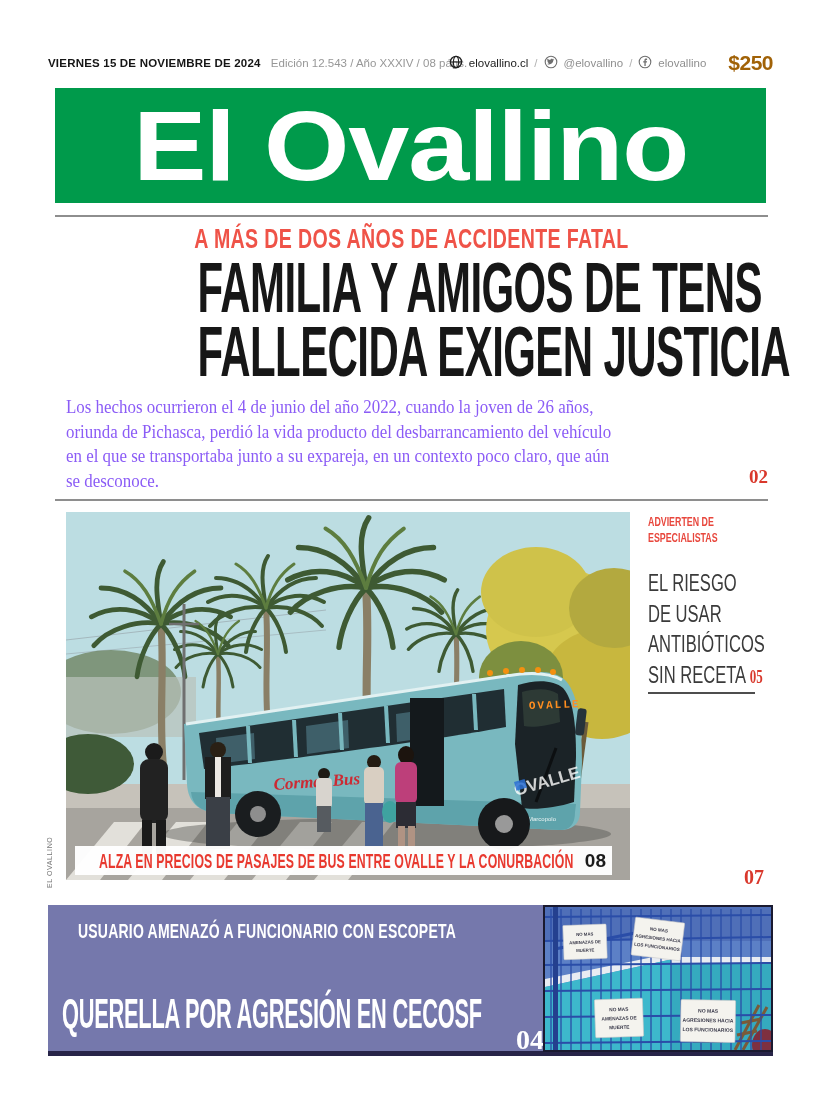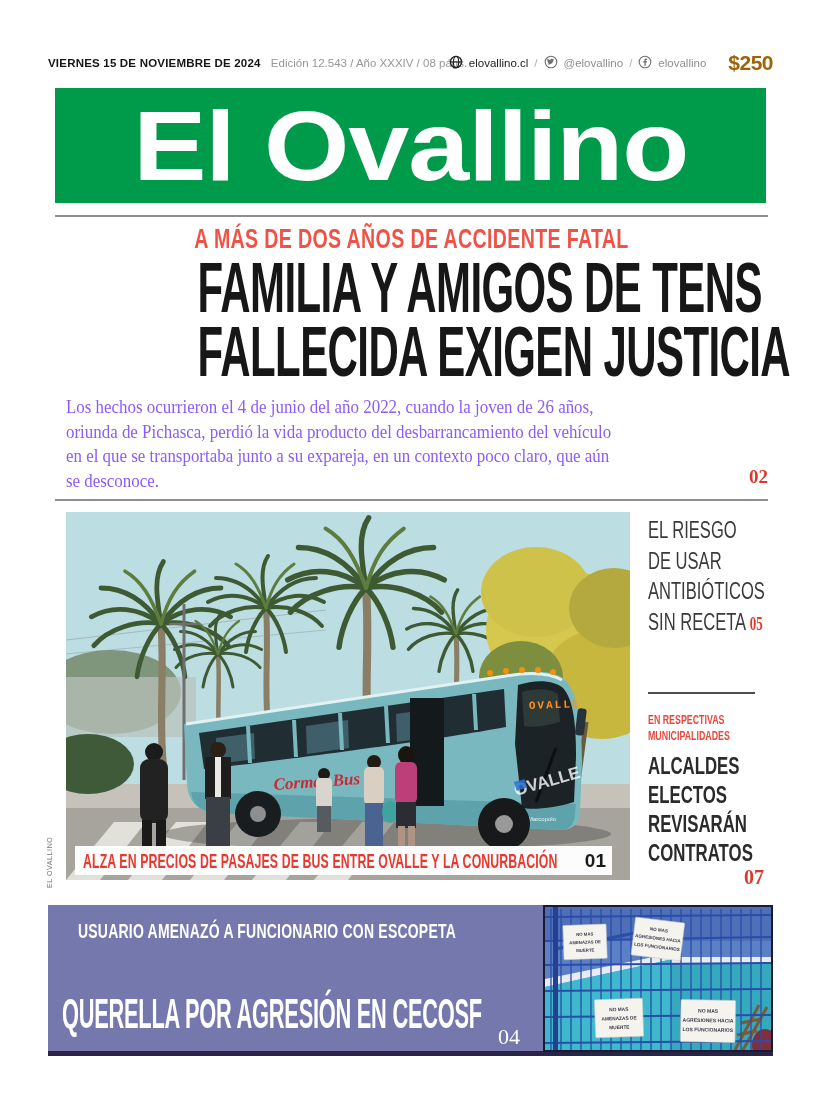--- a/index.html
+++ b/index.html
@@ -38,50 +38,50 @@
   .lead-body{left:66px;top:395px;width:706px;font-family:"Liberation Serif",serif;
              font-size:19px;line-height:24.6px;color:#8b5cf6;}
   .lead-body .cx{transform:scaleX(.89);}
   .lead-page{right:54px;top:466px;font-family:"Liberation Serif",serif;font-weight:bold;
              font-size:19px;color:#d9382c;margin-left:8px;}
 
   
   .photo-main{left:66px;top:512px;width:564px;height:368px;overflow:hidden;background:#bcdde2;}
   .photo-main svg{display:block;}
   .caption-strip{position:absolute;left:9px;bottom:5px;width:537px;height:29px;
-                 background:rgba(255,255,255,.97);display:flex;align-items:center;padding-left:8px;box-sizing:border-box;}
+                 background:rgba(255,255,255,.97);display:flex;align-items:center;padding-left:24px;box-sizing:border-box;}
   .caption-text{font-size:20.5px;font-weight:bold;color:#e8392f;transform:scaleX(.6);letter-spacing:.2px;}
   .caption-page{position:absolute;right:6px;top:4px;font-size:19px;font-weight:bold;color:#1b1b1b;}
   .photo-credit{left:46px;top:888px;transform:rotate(-90deg);transform-origin:0 0;
                 font-size:7px;color:#777;letter-spacing:.6px;white-space:nowrap;}
 
   
   .sb-kicker{font-size:13px;font-weight:bold;color:#e8473d;line-height:16px;}
   .sb-kicker .cx{transform:scaleX(.68);}
   .sb1{left:648px;top:514px;width:125px;}
-  .sb1-headline{margin-top:1px;font-size:23px;color:#3a3a3a;line-height:30.5px;font-weight:normal;}
+  .sb1-headline{margin-top:22px;font-size:23px;color:#3a3a3a;line-height:30.5px;font-weight:normal;}
   .sb1-headline .cx{transform:scaleX(.72);}
   .sb-page-inline{font-family:"Liberation Serif",serif;font-weight:bold;color:#d9382c;font-size:18px;margin-left:5px;}
   .sb-divider{left:648px;top:692px;width:107px;height:2px;background:#4d4d4d;}
   .sb2{left:648px;top:712px;width:125px;}
   .sb2-headline{margin-top:7px;font-size:24px;color:#2b2b2b;line-height:29px;font-weight:bold;}
   .sb2-headline .cx{transform:scaleX(.7);}
   .sb2-page{left:744px;top:866px;font-family:"Liberation Serif",serif;font-weight:bold;font-size:20px;color:#d9382c;}
 
   
   .bottom-band{left:48px;top:905px;width:725px;height:151px;background:#7578ac;
                border-bottom:5px solid #272448;box-sizing:border-box;}
   .bt-kicker{position:absolute;left:14px;top:15px;font-size:20px;font-weight:bold;color:#ffffff;margin-left:16px;}
   .bt-kicker .cx{transform:scaleX(.7);letter-spacing:.3px;}
   .bt-hl{position:absolute;left:14px;font-size:42px;font-weight:bold;color:#ffffff;line-height:1;}
   .bt-hl .cx{transform:scaleX(.52);letter-spacing:-.5px;}
   .bt-hl1{top:45px;}
   .bt-hl2{top:88px;}
-  .bt-page{left:498px;top:1024px;font-family:"Liberation Serif",serif;font-weight:normal;
-           font-size:22px;color:#ffffff;}
+  .bt-page{left:516px;top:1024px;font-family:"Liberation Serif",serif;font-weight:bold;
+           font-size:28px;color:#ffffff;}
   .photo-fence{left:543px;top:905px;width:230px;height:147px;border:2px solid #1a1a30;
                box-sizing:border-box;background:#5c80c6;overflow:hidden;}
   .photo-fence svg{display:block;}
 </style>
 </head>
 <body>
 
 <div class="page">
 
   <div class="abs topbar-left">
@@ -281,46 +281,38 @@
           <rect x="-8" y="70" width="7" height="30" fill="#b09383"></rect>
           <rect x="2" y="70" width="7" height="30" fill="#b09383"></rect>
         </g>
       </g>
 
       <ellipse cx="22" cy="252" rx="46" ry="30" fill="#3f5a38"></ellipse>
     </svg>
 
     <div class="caption-strip">
       <span class="caption-text cx">ALZA EN PRECIOS DE PASAJES DE BUS ENTRE OVALLE Y LA CONURBACIÓN</span>
-      <span class="caption-page">01</span>
+      <span class="caption-page">08</span>
     </div>
   </div>
 
   <div class="abs sb1">
+    <div class="sb-kicker">
+      <span class="cx" style="display:block">ADVIERTEN DE</span>
+      <span class="cx" style="display:block">ESPECIALISTAS</span>
+    </div>
     <div class="sb1-headline">
       <span class="cx" style="display:block">EL RIESGO</span>
       <span class="cx" style="display:block">DE USAR</span>
       <span class="cx" style="display:block">ANTIBIÓTICOS</span>
       <span class="cx" style="display:block"><span>SIN RECETA</span><span class="sb-page-inline">05</span></span>
     </div>
   </div>
   <div class="abs sb-divider"></div>
 
-  <div class="abs sb2">
-    <div class="sb-kicker">
-      <span class="cx" style="display:block">EN RESPECTIVAS</span>
-      <span class="cx" style="display:block">MUNICIPALIDADES</span>
-    </div>
-    <div class="sb2-headline">
-      <span class="cx" style="display:block">ALCALDES</span>
-      <span class="cx" style="display:block">ELECTOS</span>
-      <span class="cx" style="display:block">REVISARÁN</span>
-      <span class="cx" style="display:block">CONTRATOS</span>
-    </div>
-  </div>
   <div class="abs sb2-page">07</div>
 
   <div class="abs bottom-band">
     <div class="bt-kicker">
       <span class="cx">USUARIO AMENAZÓ A FUNCIONARIO CON ESCOPETA</span>
     </div>
     <div class="bt-hl bt-hl2">
       <span class="cx">QUERELLA POR AGRESIÓN EN CECOSF</span>
     </div>
   </div>

